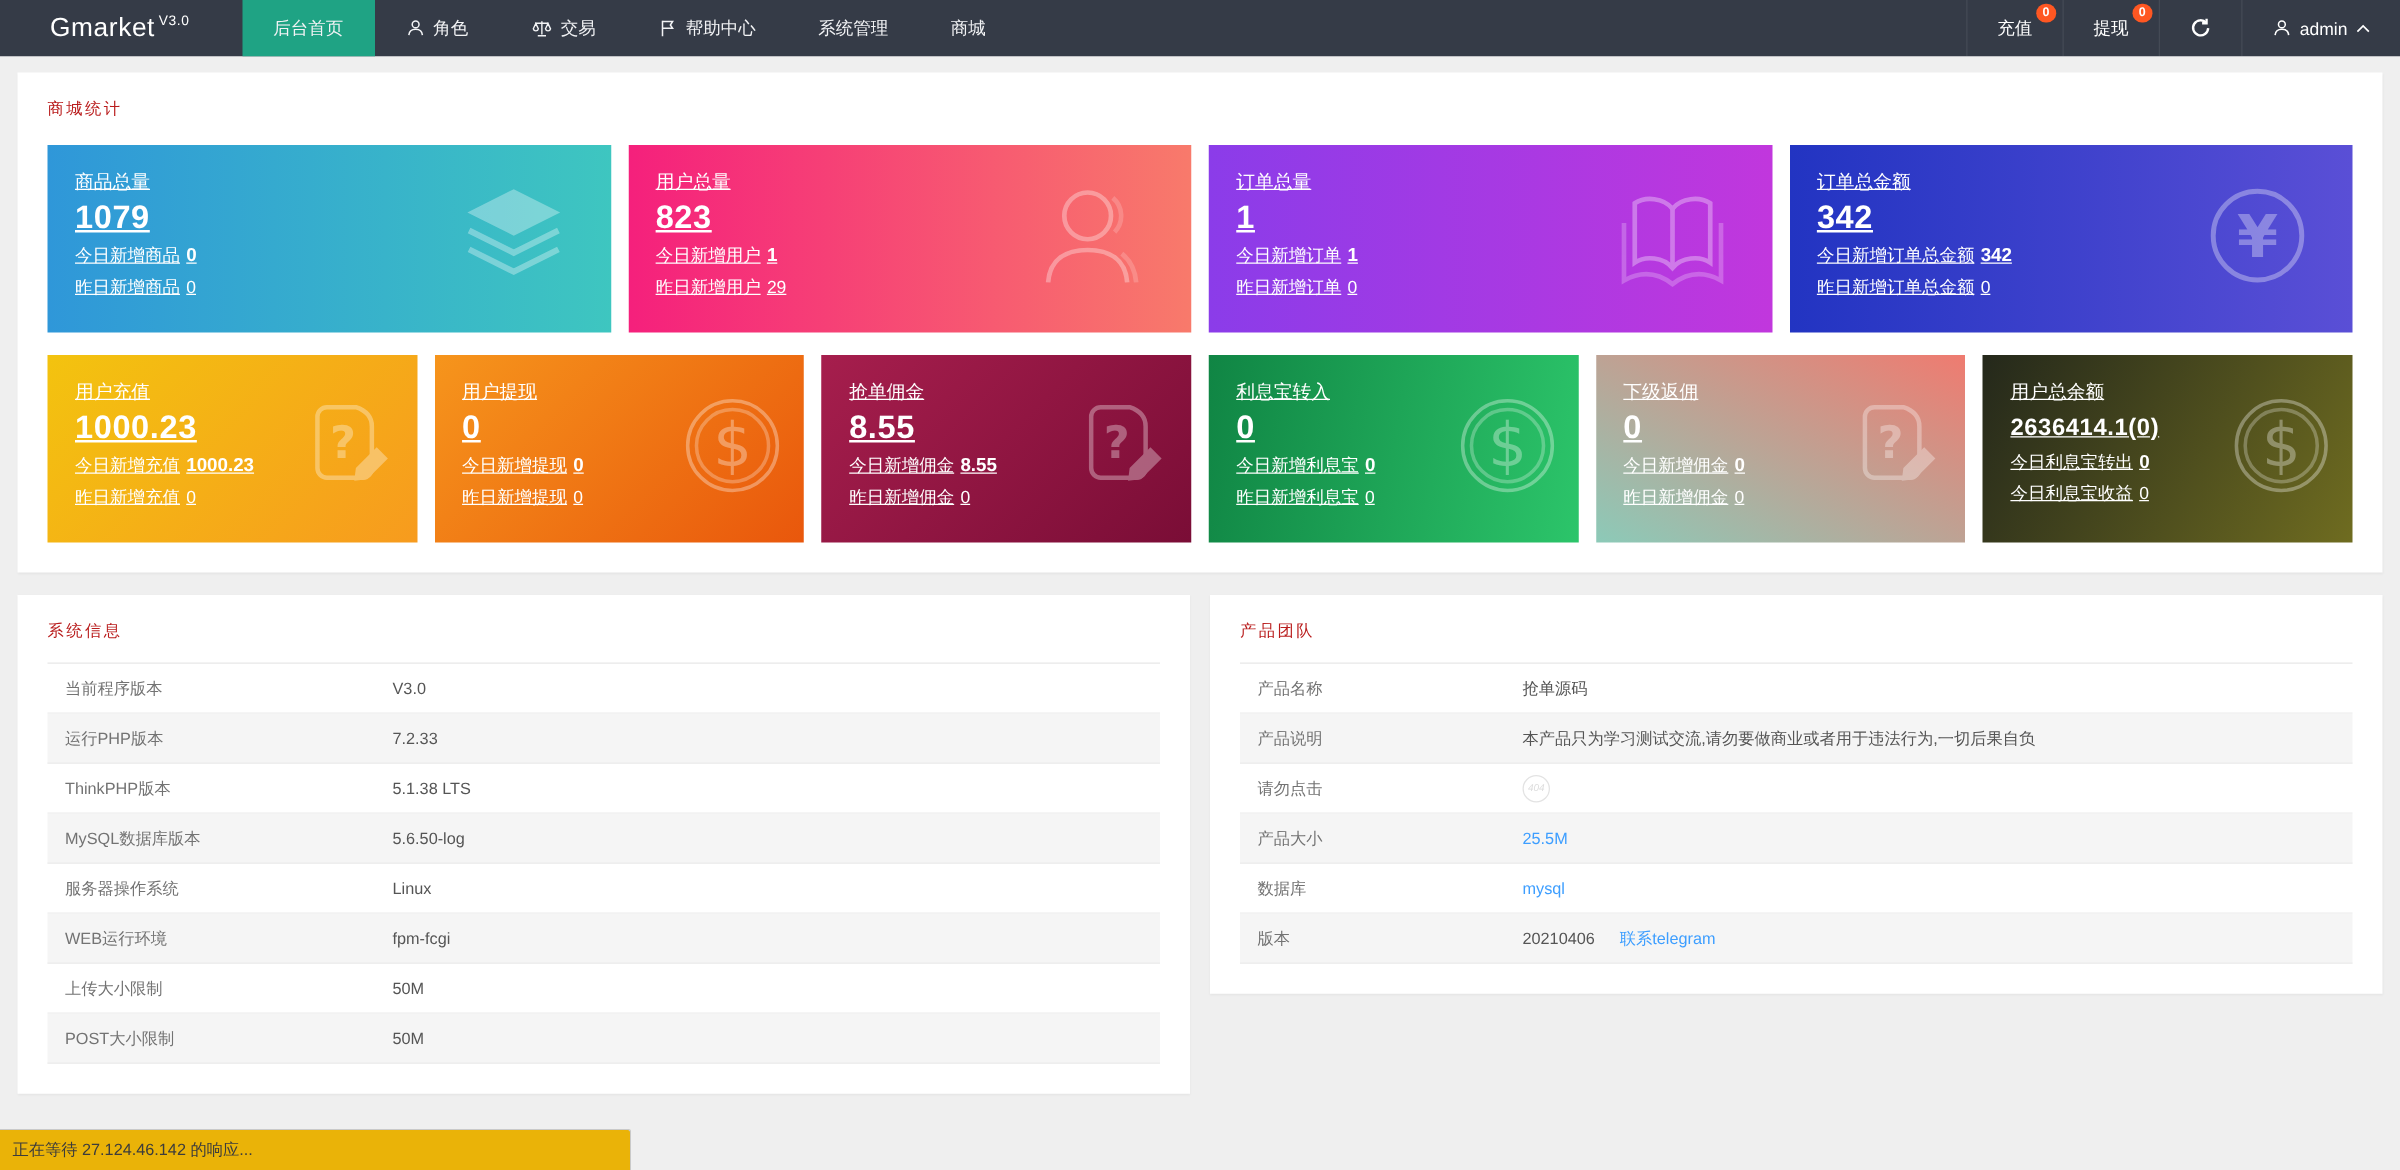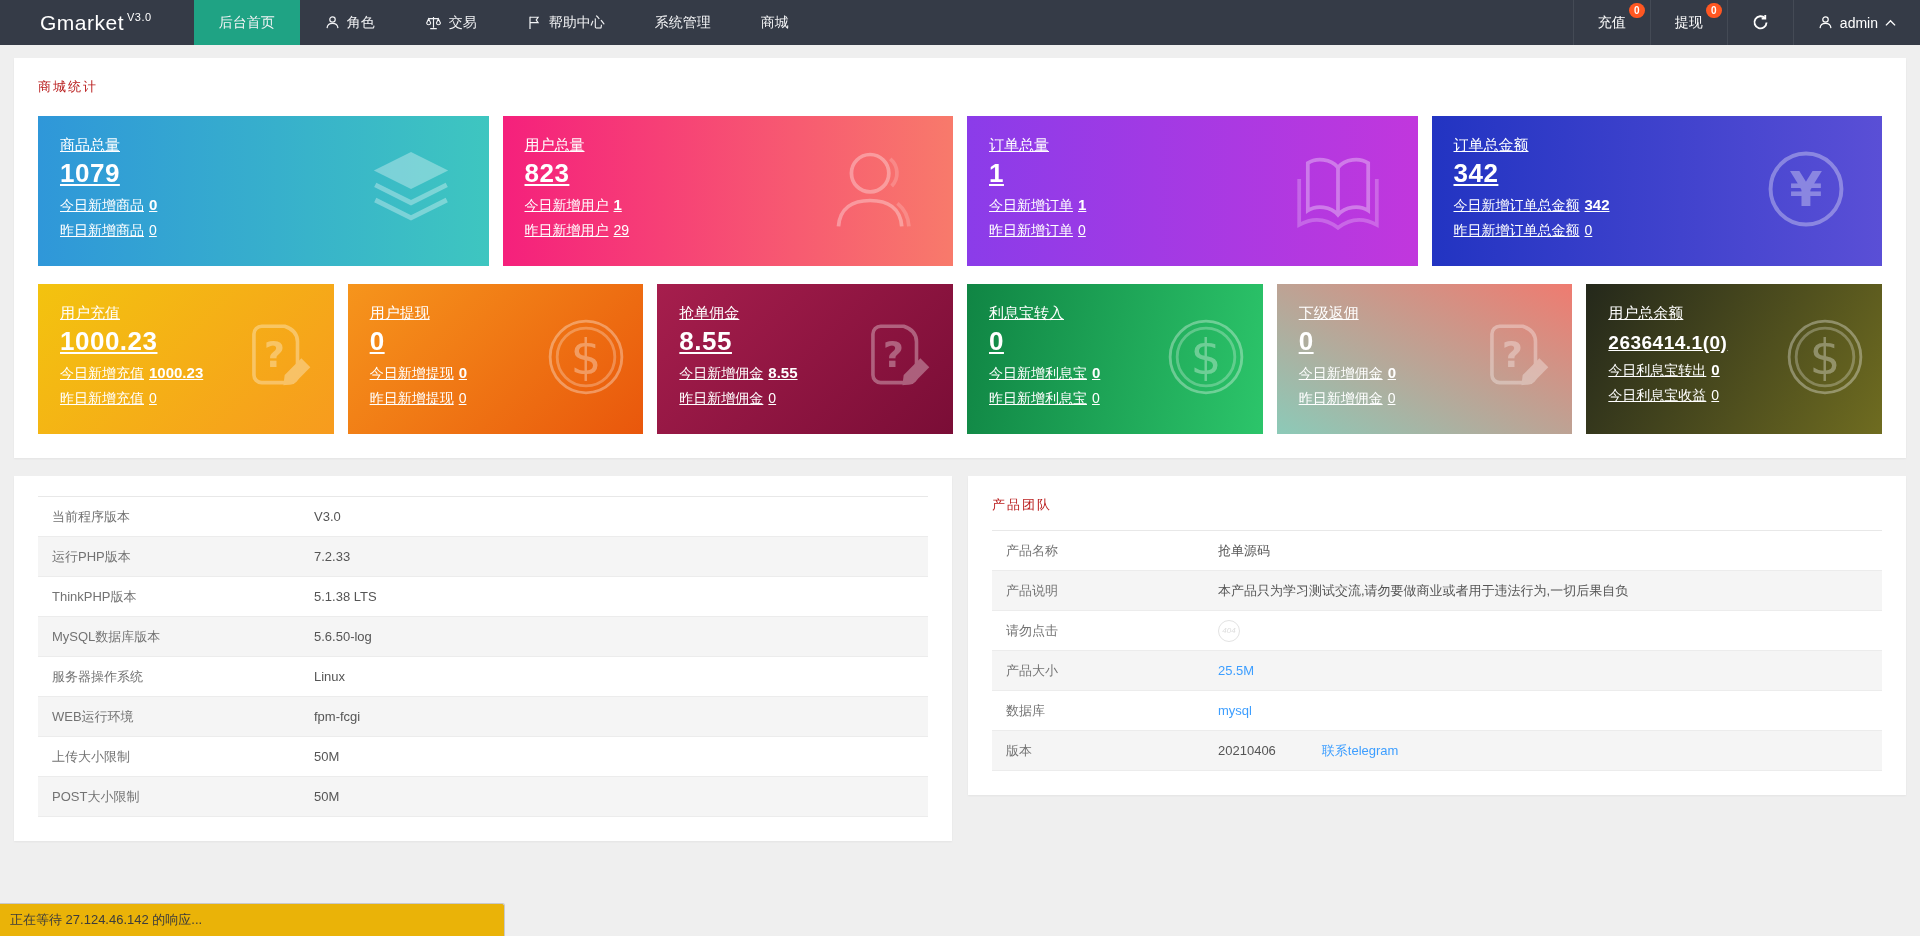--- a/index.html
+++ b/index.html
@@ -50,21 +50,21 @@
   .info-panel .section-title { margin-bottom:16px; }
   .info-table { border-top:1px solid #e8e8e8; }
   .info-row { display:flex; align-items:center; height:40px; padding:0 6px 0 14px; font-size:13px;
     border-bottom:1px solid #ececec; }
   .info-row:nth-child(even) { background:#f5f5f5; }
   .info-row .lbl { color:#737373; }
   .sys .lbl { flex:0 0 262px; }
   .team .lbl { flex:0 0 212px; }
   .info-row .val { color:#555; }
   .info-row .val.link { color:#3d9eff; cursor:pointer; }
-  .info-row .extra { margin-left:46px; }
+  .info-row .extra { margin-left:20px; }
   .badge-404 { width:22px; height:22px; border:1px solid #e3e3e3; border-radius:50%;
     color:#ddd; font-size:8px; display:flex; align-items:center; justify-content:center;font-style:italic; }
 
   
   .status-bar { position:fixed; left:0; bottom:0; width:505px; height:25px; background:#eab308;
     border:1px solid #c9c9c9; border-left:none; border-bottom:none; border-radius:0 3px 0 0;
     display:flex; align-items:center; padding:16px 10px; font-size:13px; color:#3c3c3c; }
 </style>
 </head>
 <body>
@@ -259,20 +259,21 @@
               <circle cx="32" cy="32" r="28" stroke-width="2.2"></circle>
               <circle cx="32" cy="32" r="22.5" stroke-width="2.2" opacity="0.8"></circle>
               <text x="32" y="45" text-anchor="middle" font-size="38" fill="currentColor" stroke="none">$</text>
             </svg></span>
         </div>
       </div>
   </section>
 
   <div class="bottom-row">
     <section class="panel info-panel">
+      <div class="section-title">系统信息</div>
       <div class="info-table sys" id="sys-table">
           <div class="info-row">
             <span class="lbl">当前程序版本</span>
             <span class="val">V3.0</span>
           </div>
           <div class="info-row">
             <span class="lbl">运行PHP版本</span>
             <span class="val">7.2.33</span>
           </div>
           <div class="info-row">

